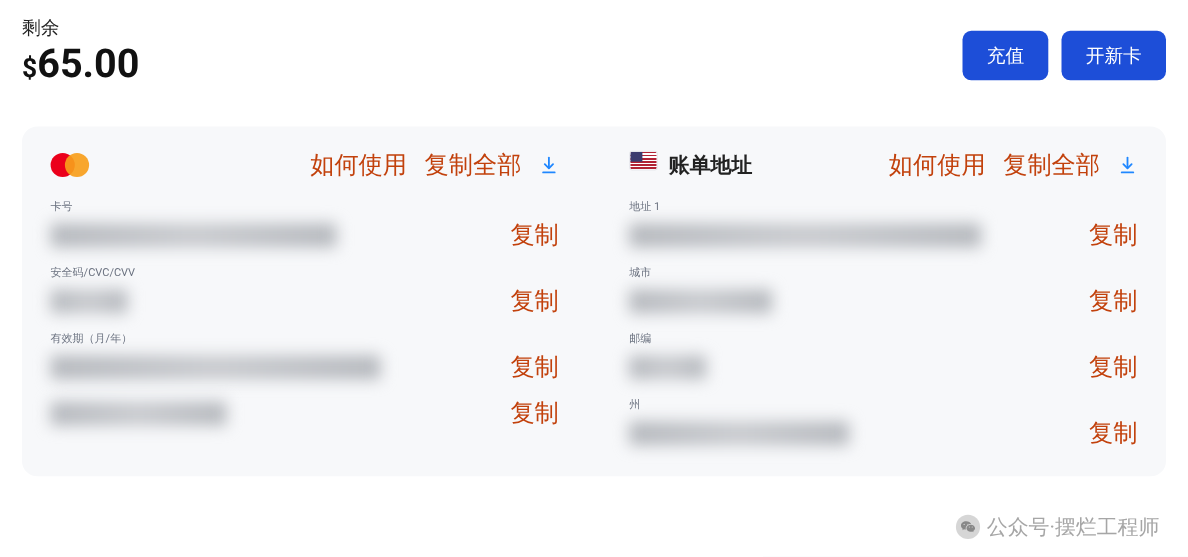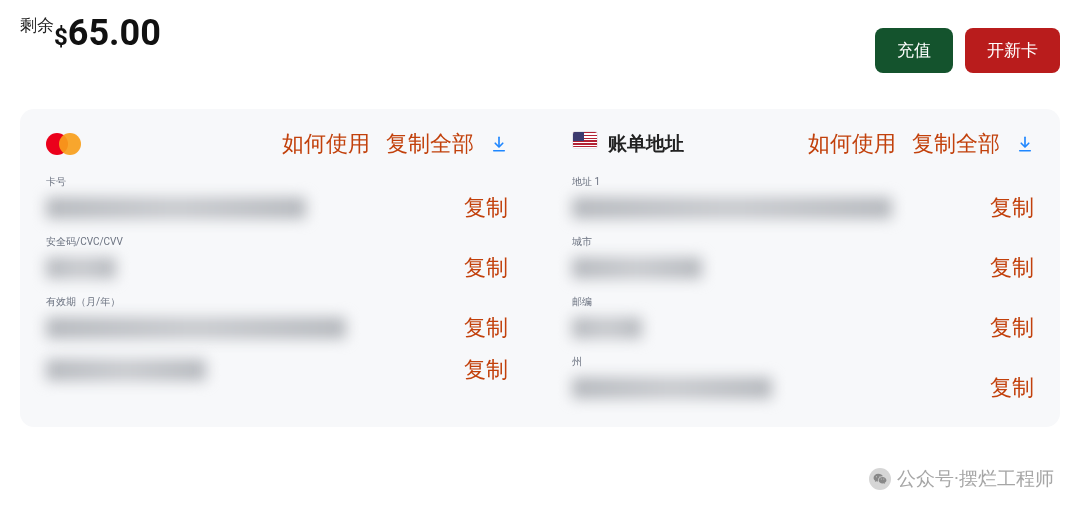--- a/index.html
+++ b/index.html
@@ -19,21 +19,21 @@
       padding: 14px 20px 0 20px;
     }
     .header {
       display: flex;
       justify-content: space-between;
       align-items: flex-start;
       margin-bottom: 36px;
     }
     .balance-block {
       display: flex;
-      flex-direction: row;
+      flex-direction: column;
     }
     .balance-label {
       font-size: 17px;
       color: #222;
       margin-bottom: 2px;
     }
     .balance-amount {
       font-size: 36px;
       font-weight: 700;
       color: #111;
@@ -56,25 +56,25 @@
       padding: 11px 22px;
       font-size: 17px;
       font-weight: 500;
       cursor: pointer;
     }
     .btn-muted {
       background: #f1f2f4;
       color: #222;
     }
     .btn-primary {
-      background: #14532d;
+      background: #1d4ed8;
       color: #fff;
     }
     .btn-dark {
-      background: #b91c1c;
+      background: #1d4ed8;
       color: #fff;
     }
     .cards-row {
       display: flex;
       gap: 0;
       background: #f7f8fa;
       border-radius: 14px;
       padding: 20px 26px 24px 26px;
     }
     .card-panel {

